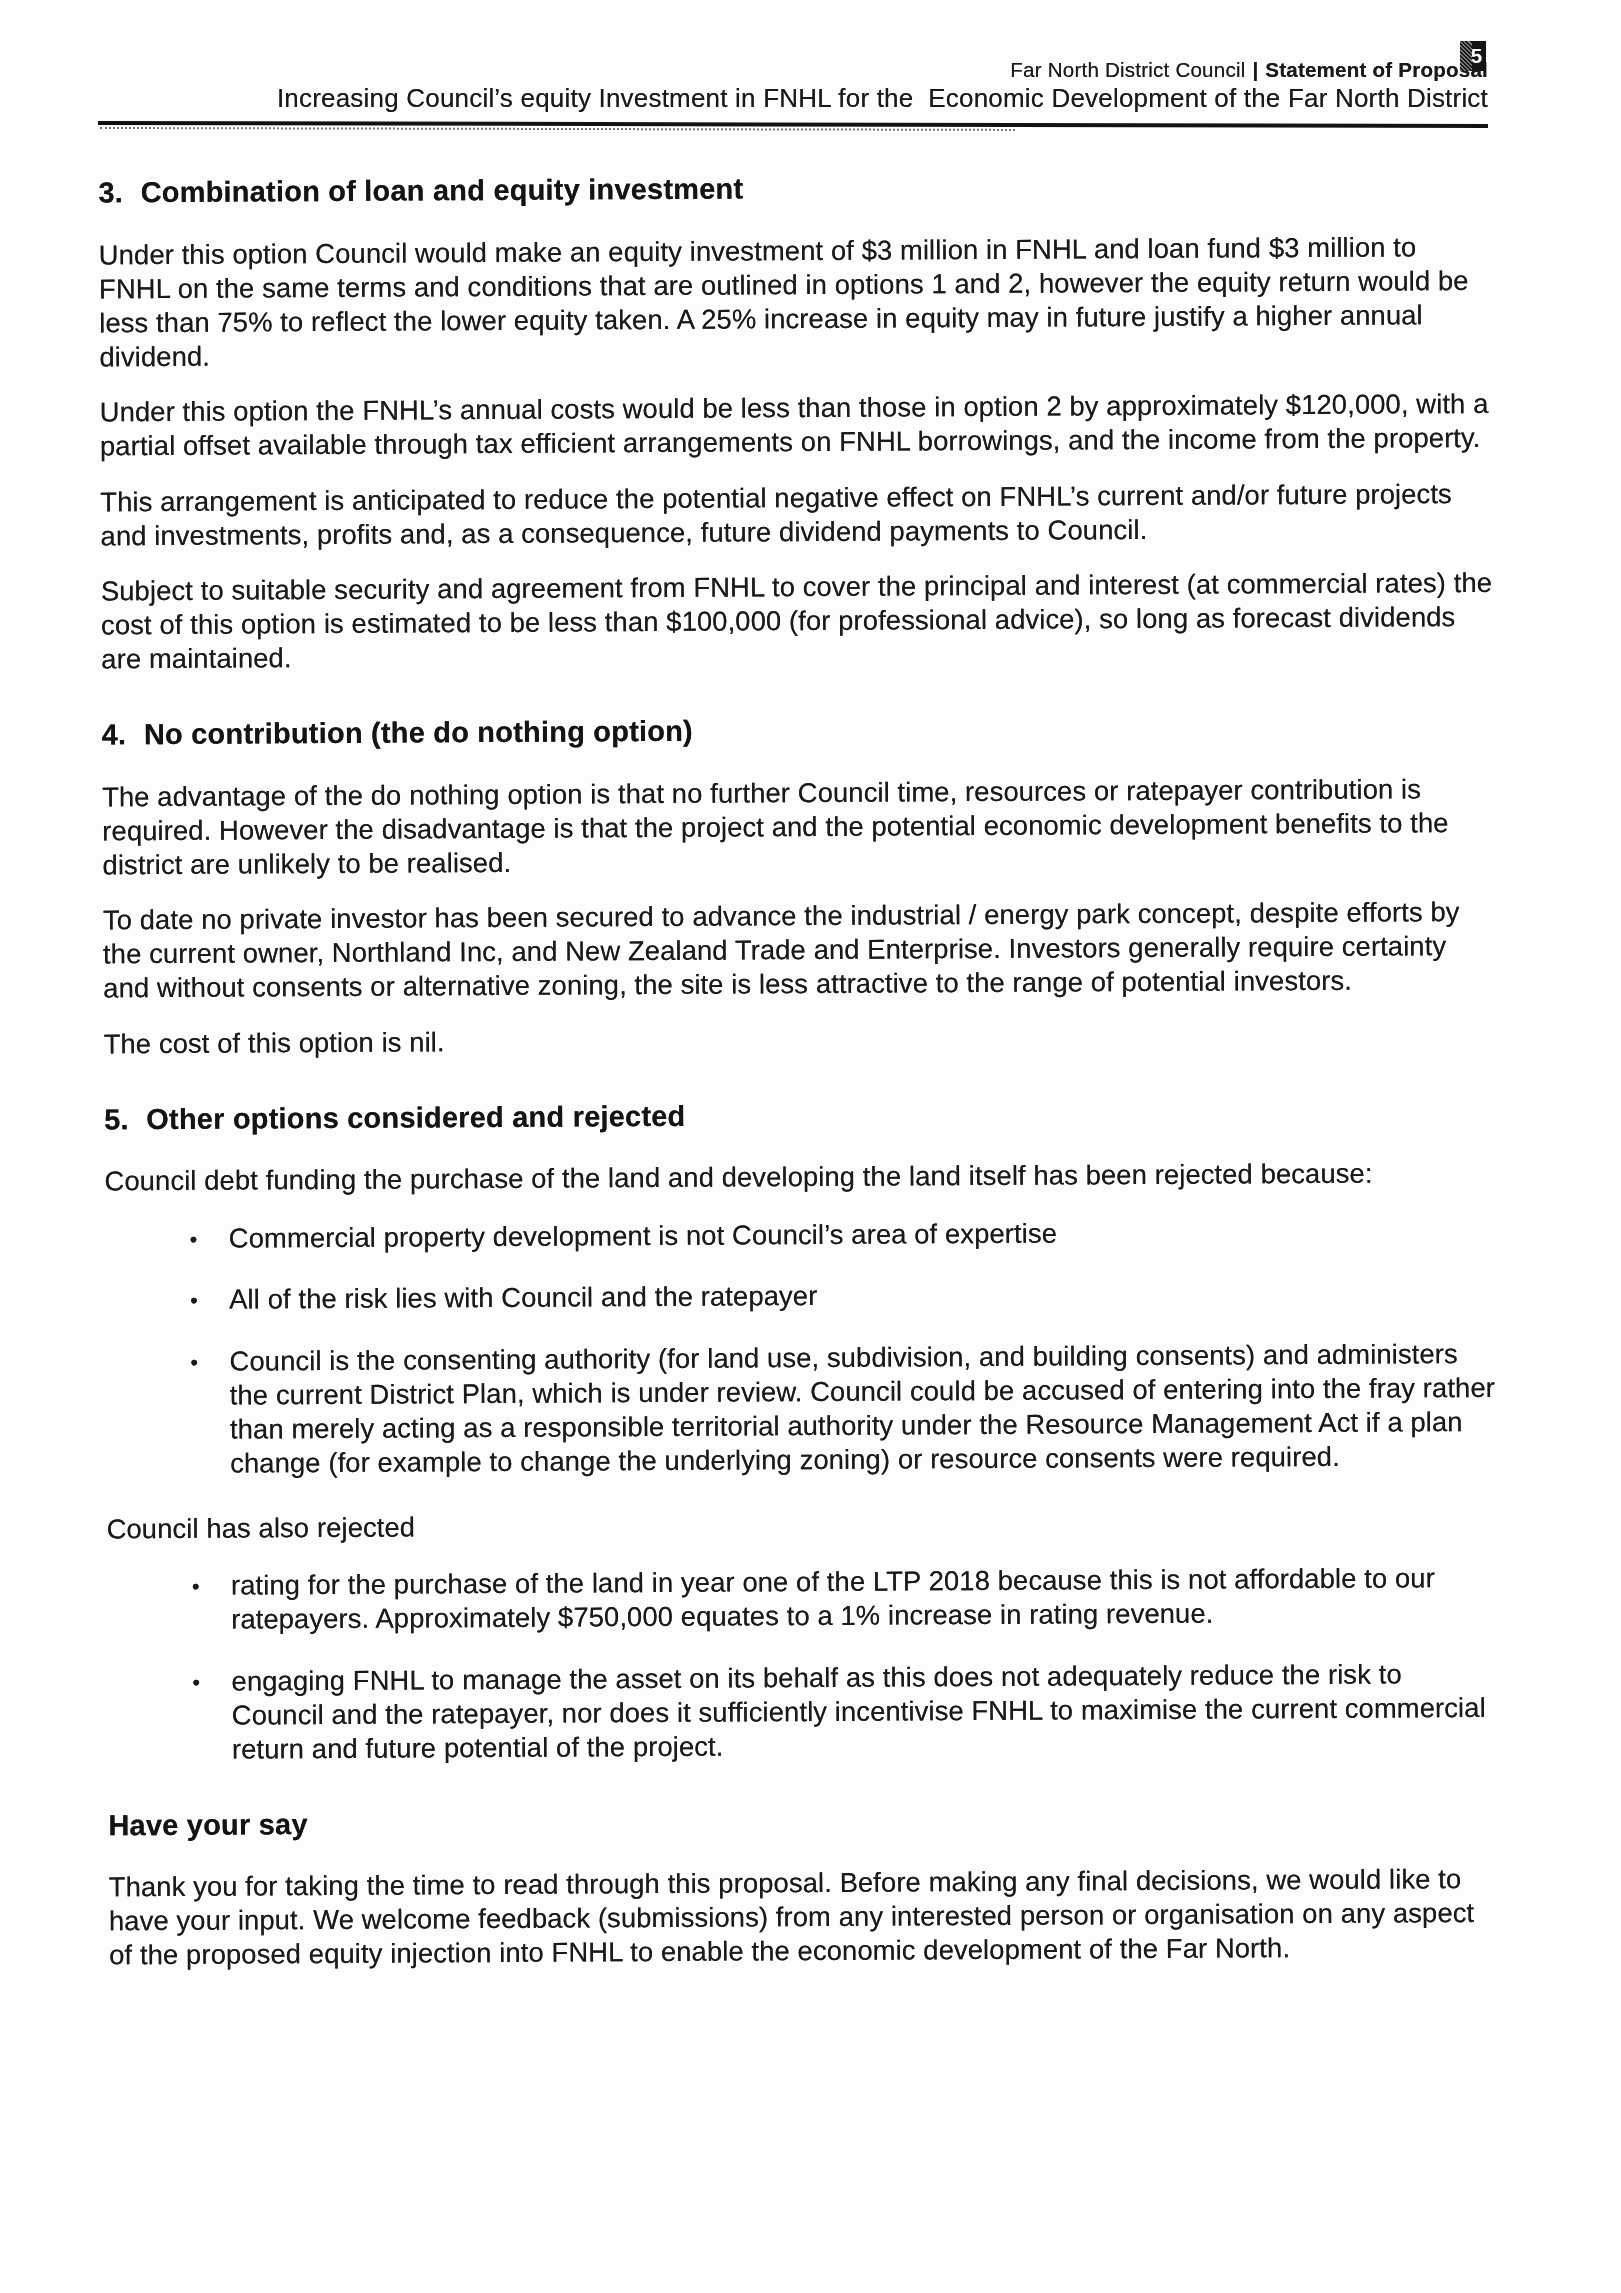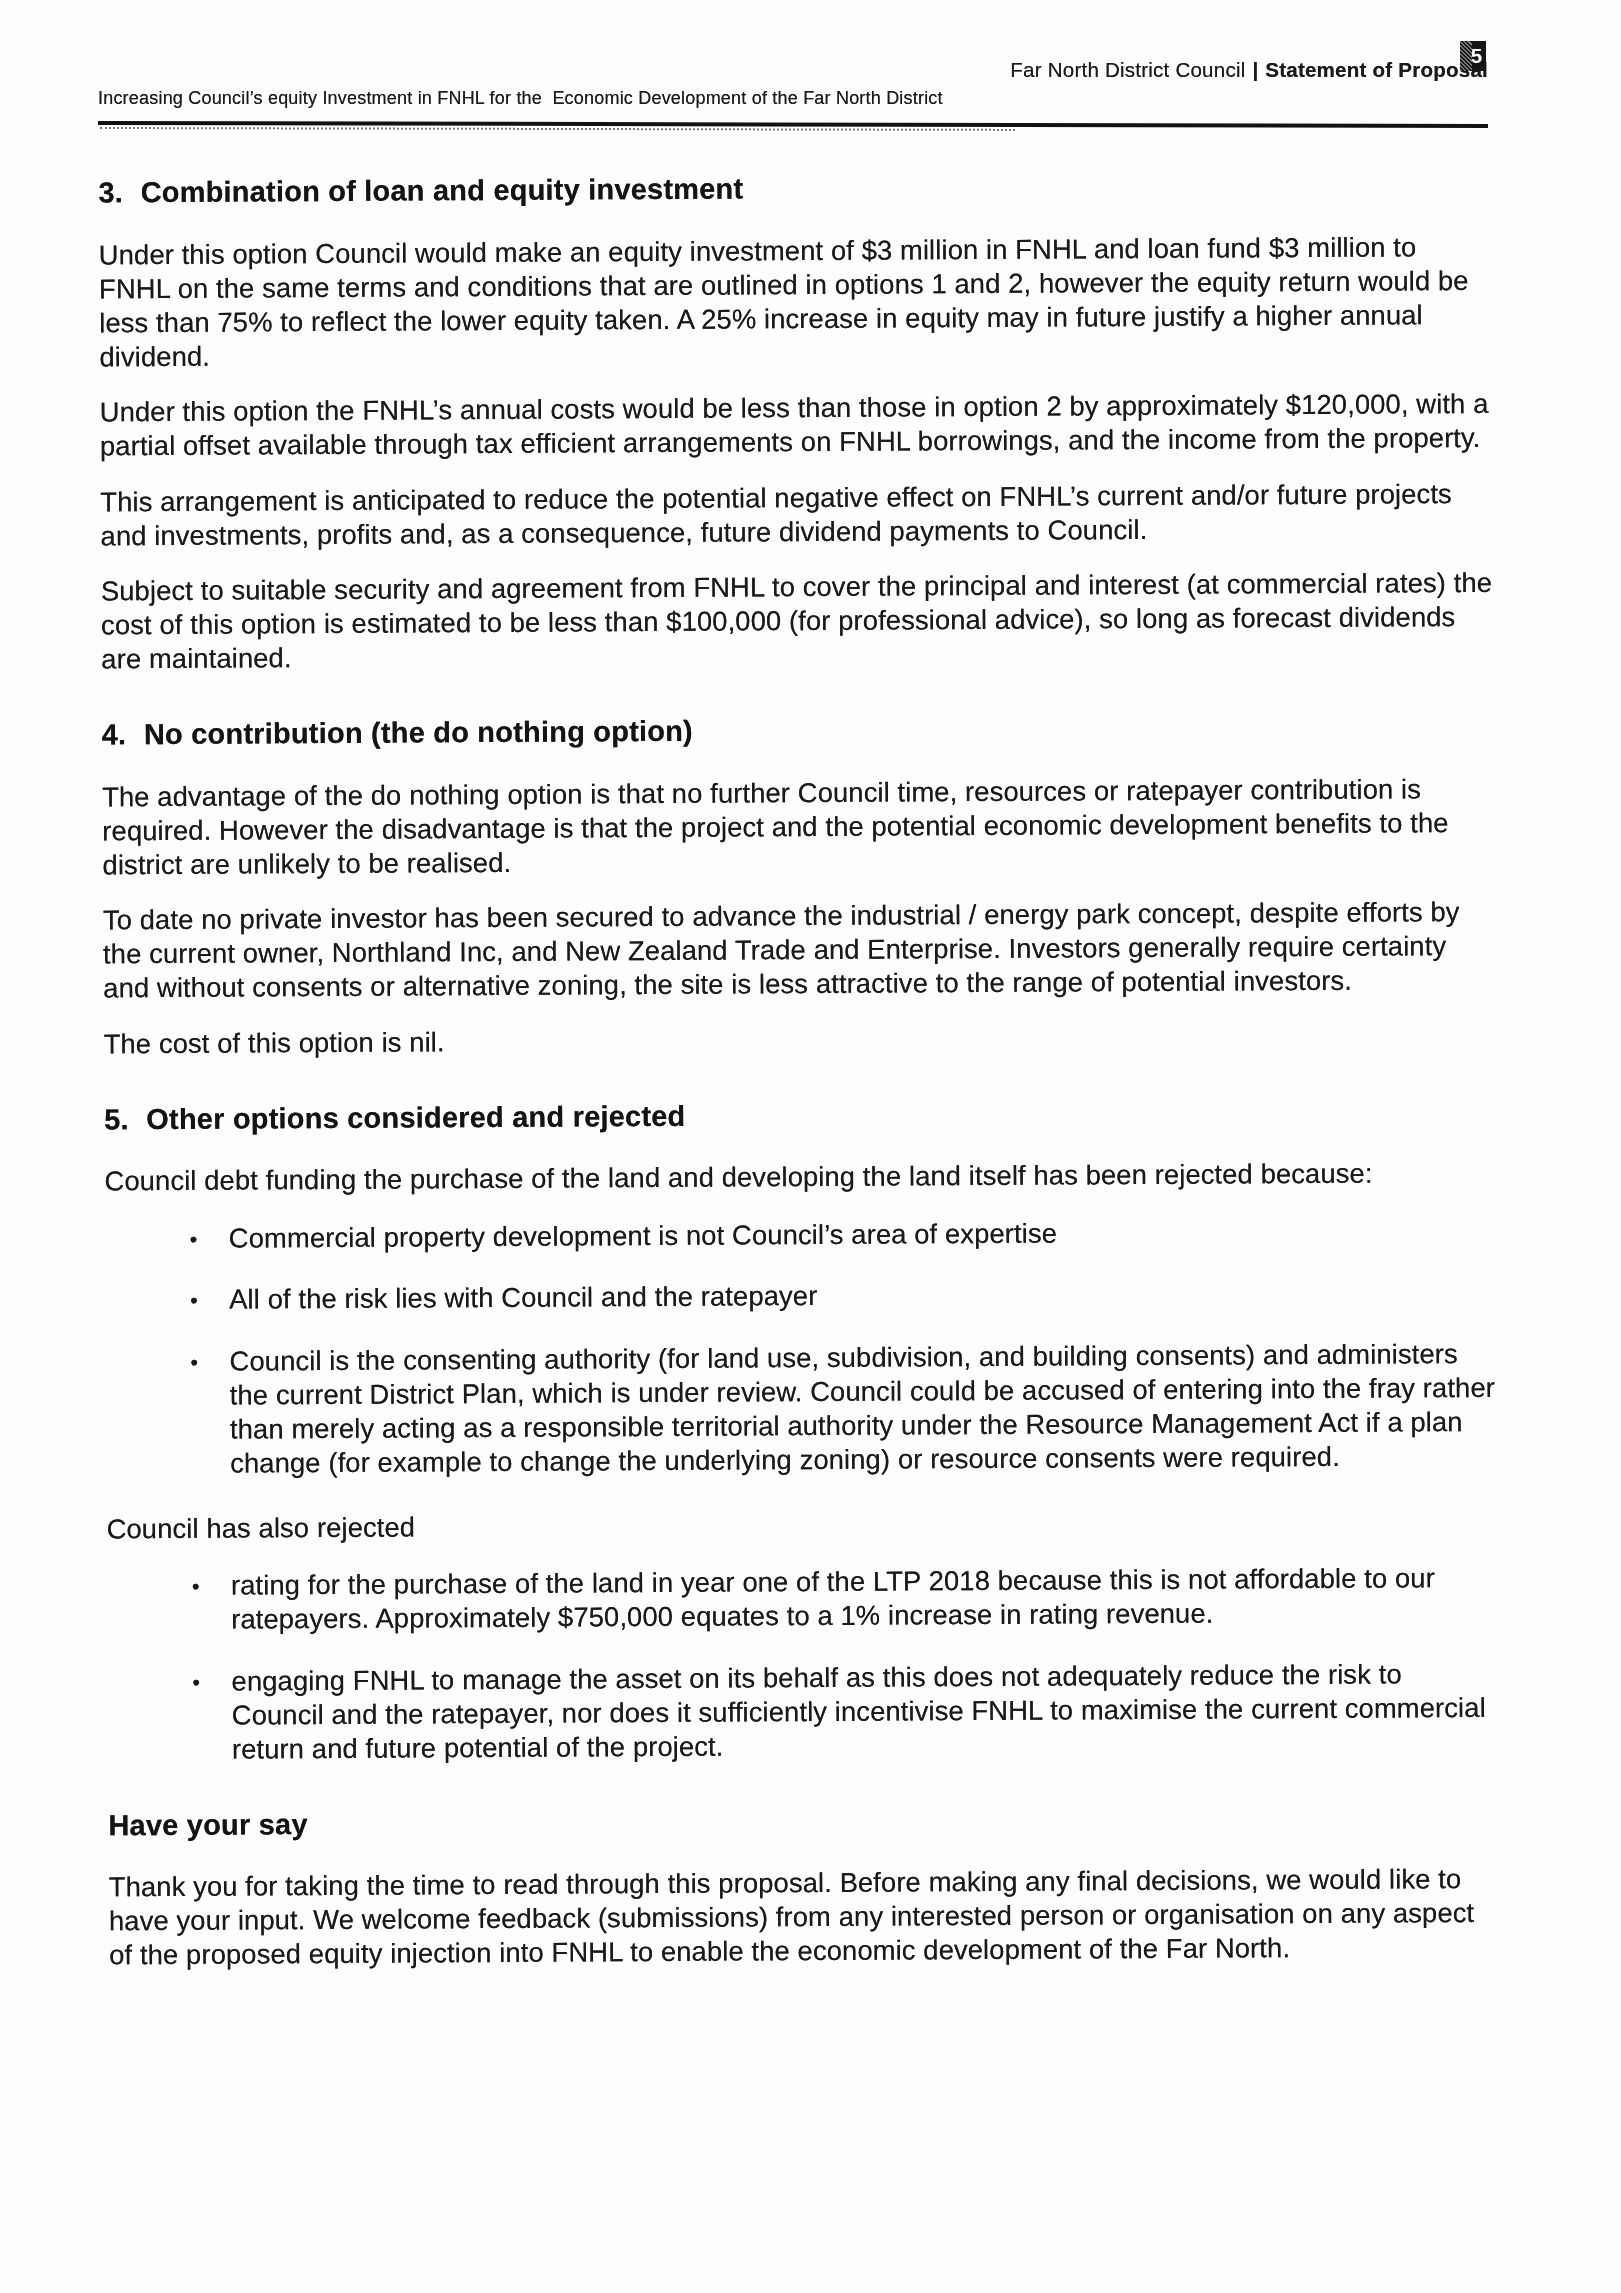--- a/index.html
+++ b/index.html
@@ -27,24 +27,25 @@
   .hdr-line1 {
     font-size: 20.6px;
     line-height: 29px;
     letter-spacing: 0.2px;
     white-space: pre-wrap;
     text-align: right;
   }
   .hdr-sep { font-weight: bold; padding: 0 6.9px; }
   .hdr-bold { font-weight: bold; }
   .hdr-line2 {
-    font-size: 18px;
+    font-size: 26px;
     line-height: 29px;
     letter-spacing: 0.2px;
     white-space: pre-wrap;
+    text-align: right;
   }
   .rule {
     position: relative;
     margin-top: 7.8px;
     height: 3.9px;
     background: #121212;
     transform: rotate(0.12deg);
     transform-origin: 0 50%;
   }
   .rule::after {

